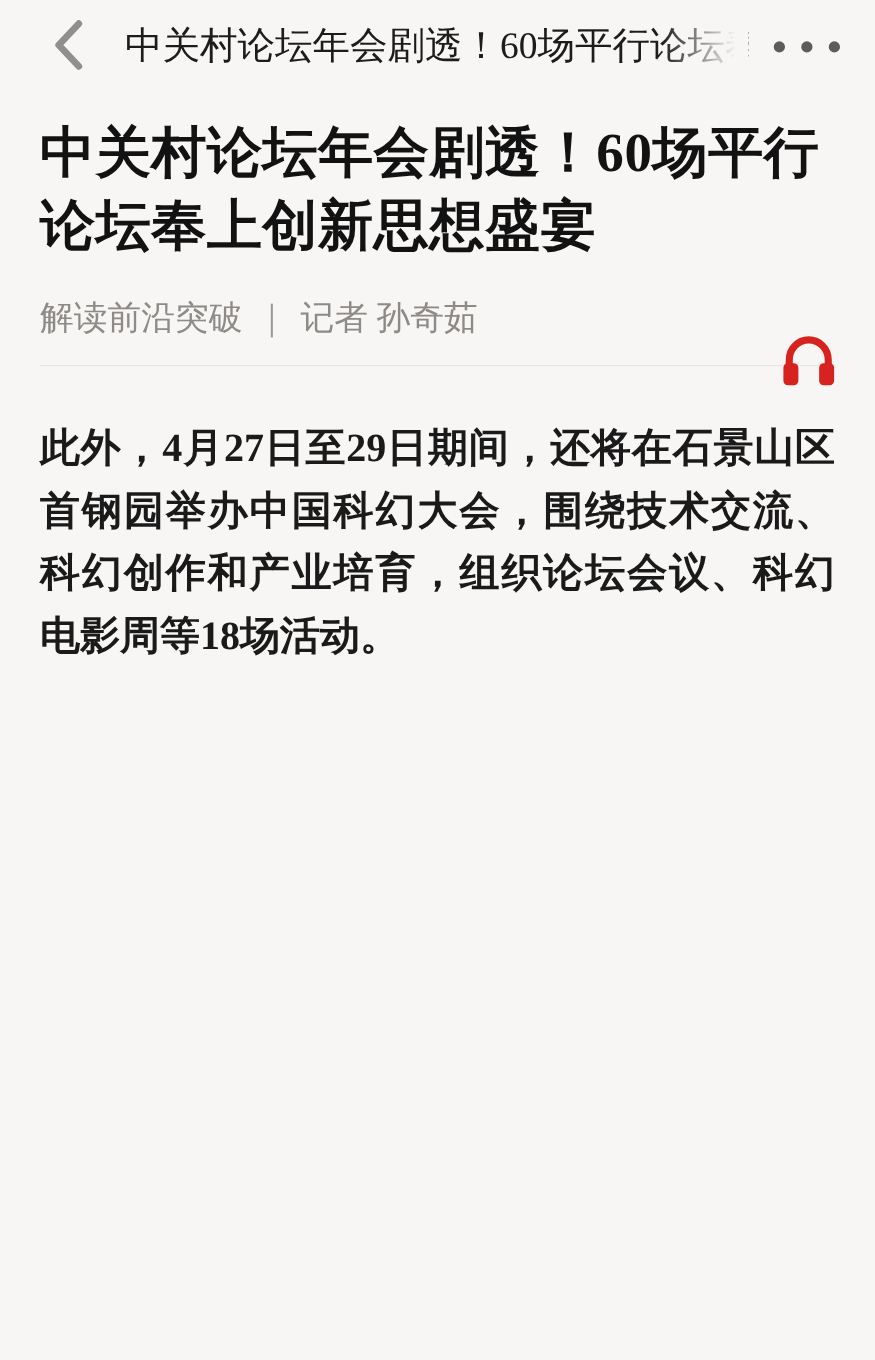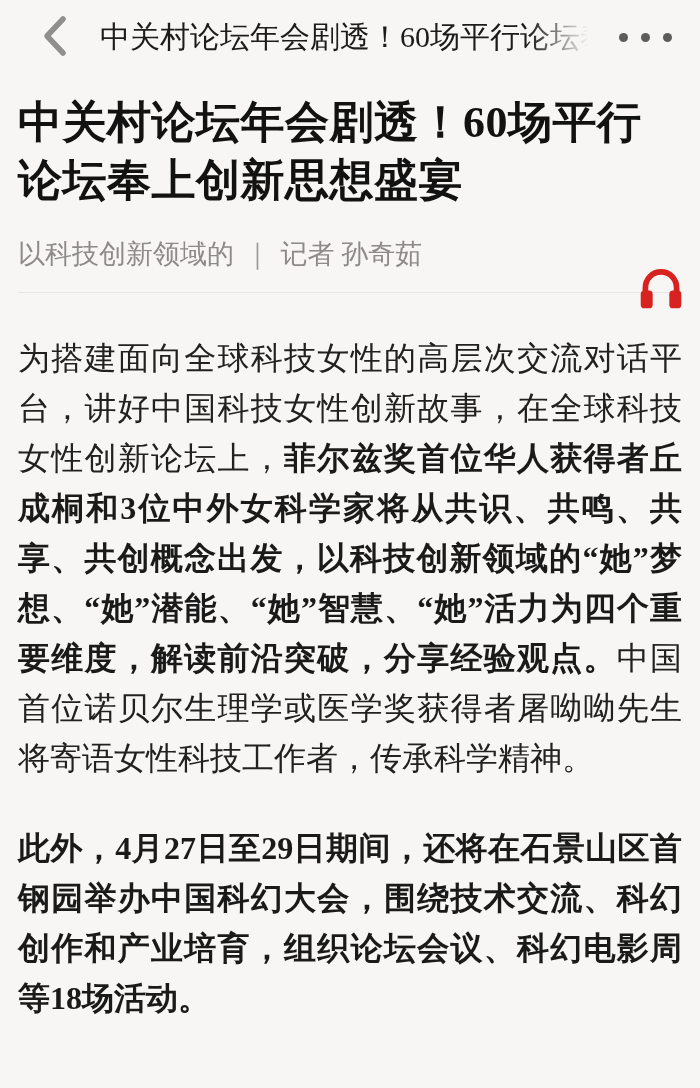--- a/index.html
+++ b/index.html
@@ -47,21 +47,21 @@
     margin-left:18px;
     flex:0 0 auto;
     display:flex;align-items:center;gap:13px;
     background:none;border:none;padding:8px 2px;cursor:pointer;
   }
   .more-btn .dot{
     width:9px;height:9px;border-radius:50%;
     background:#5c5c5c;display:block;
   }
   
-  .content{padding:0 18px;}
+  .content{padding:0 32px;}
   .article-title{
     margin:20px 0 0;
     font-size:44px;
     line-height:58px;
     font-weight:700;
     color:#121212;
     letter-spacing:0.5px;
   }
   .meta{
     position:relative;
@@ -116,32 +116,31 @@
         <span class="dot"></span>
     </span>
   </button>
 </header>
 
 <main class="content">
   <h1 class="article-title">中关村论坛年会剧透！60场平行论坛奉上创新思想盛宴</h1>
 
   <div class="meta">
     <div class="meta-line">
-      <span>以科技创新领域的</span><span class="meta-sep">｜</span><span>记者 孙奇茹</span>
+      <span>解读前沿突破</span><span class="meta-sep">｜</span><span>记者 孙奇茹</span>
     </div>
     <button class="listen-btn">
       <span>
         <svg width="52" height="52" viewBox="0 0 50 50">
           <path d="M10 37 V25 C10 16.2 16.7 9.5 25 9.5 C33.3 9.5 40 16.2 40 25 V37" fill="none" stroke="currentColor" stroke-width="5.5"></path>
           <rect x="5.5" y="27.5" width="11.5" height="17" rx="3.5" fill="currentColor"></rect>
           <rect x="33" y="27.5" width="11.5" height="17" rx="3.5" fill="currentColor"></rect>
         </svg>
       </span>
     </button>
   </div>
 
   <div class="divider"></div>
 
   <div class="article-body">
-    <p><span class="seg">为搭建面向全球科技女性的高层次交流对话平台，讲好中国科技女性创新故事，在全球科技女性创新论坛上，</span><span class="seg bold">菲尔兹奖首位华人获得者丘成桐和3位中外女科学家将从共识、共鸣、共享、共创概念出发，以科技创新领域的“她”梦想、“她”潜能、“她”智慧、“她”活力为四个重要维度，解读前沿突破，分享经验观点。</span><span class="seg">中国首位诺贝尔生理学或医学奖获得者屠呦呦先生将寄语女性科技工作者，传承科学精神。</span></p>
     <p><span class="seg bold">此外，4月27日至29日期间，还将在石景山区首钢园举办中国科幻大会，围绕技术交流、科幻创作和产业培育，组织论坛会议、科幻电影周等18场活动。</span></p>
   </div>
 </main>
 
 </body></html>

